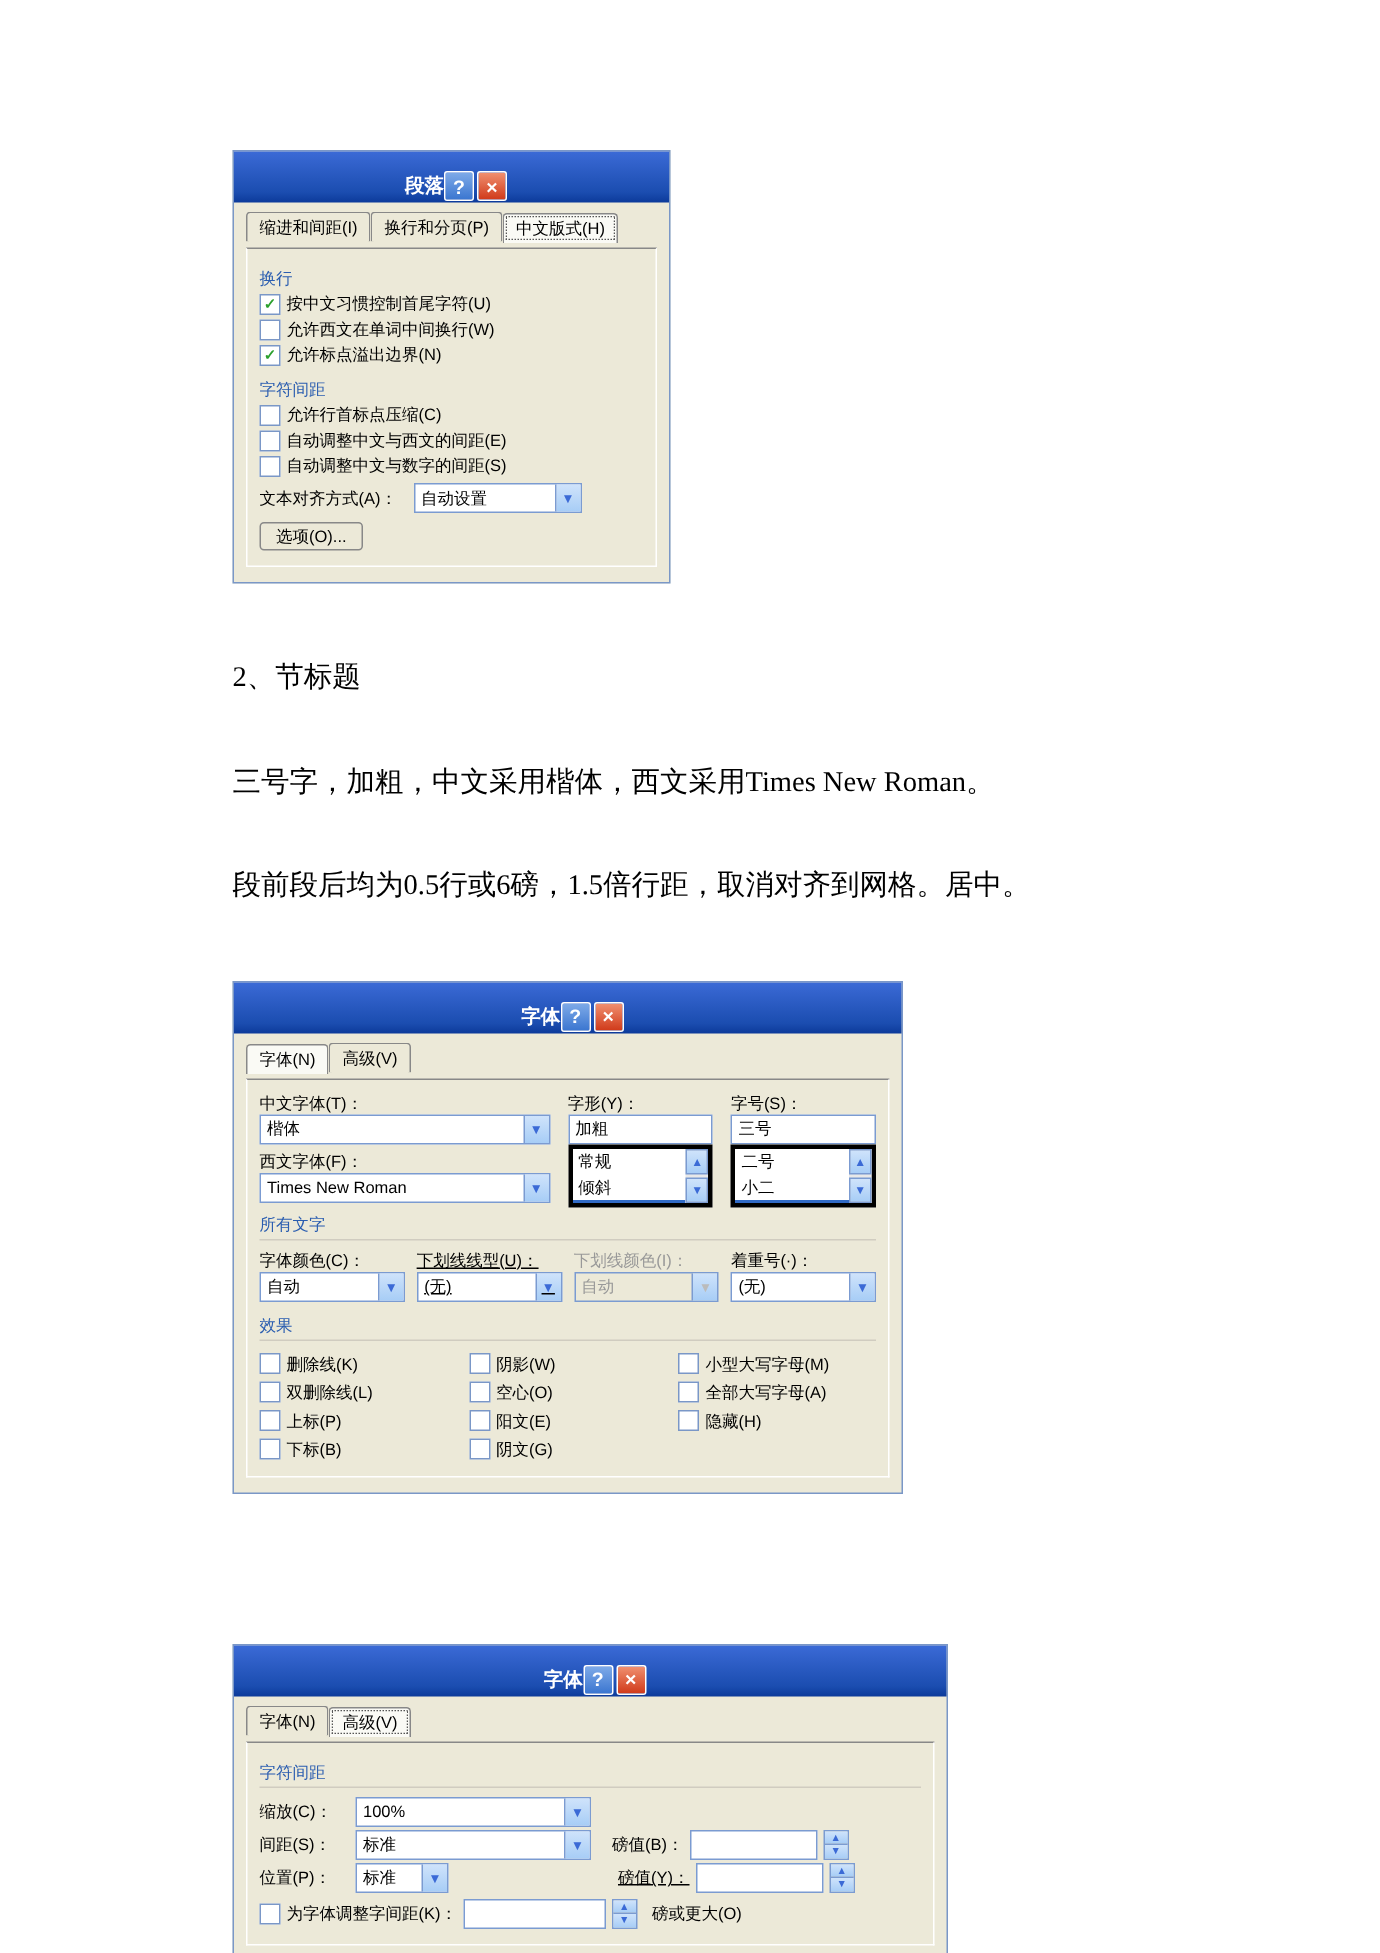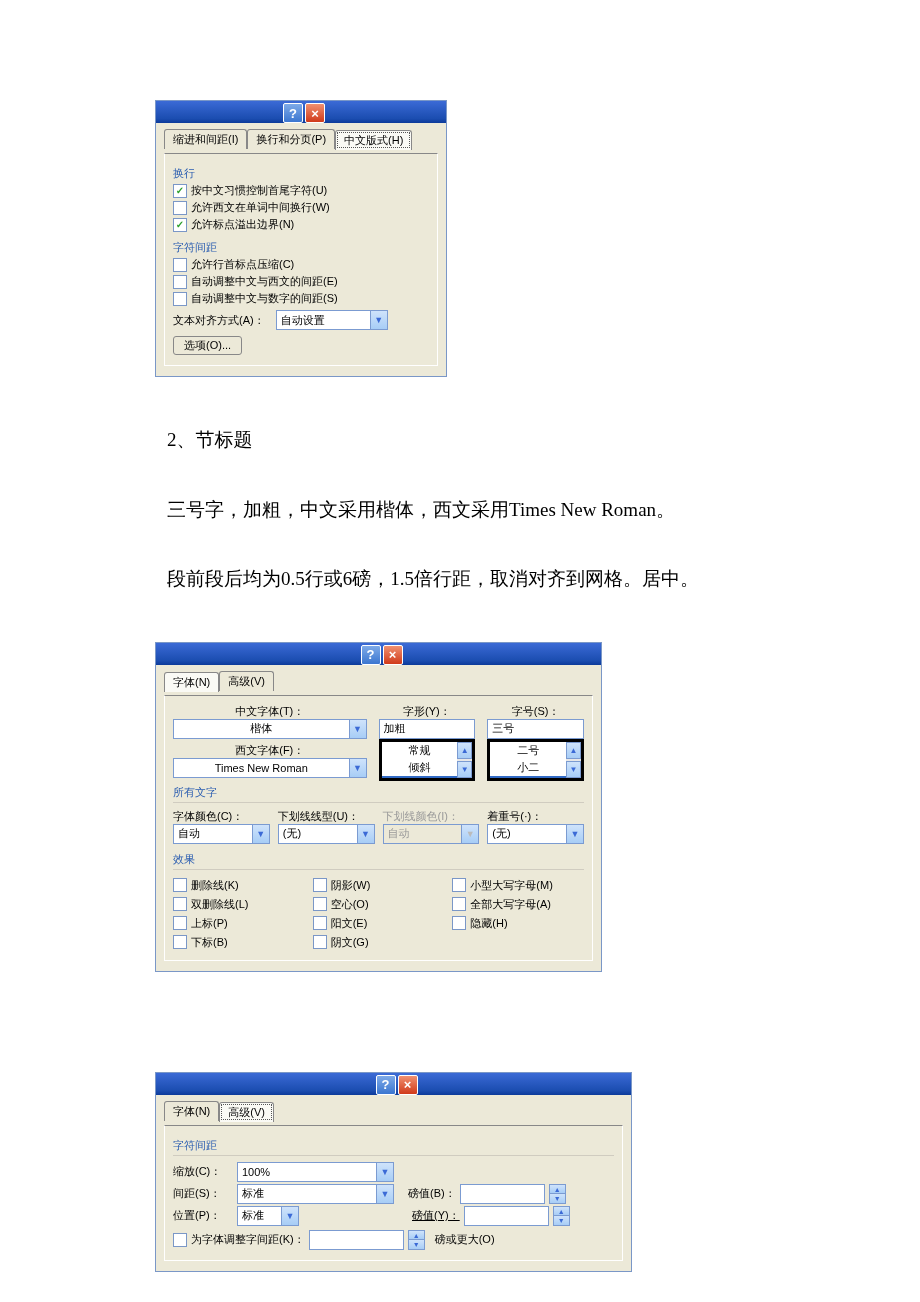--- a/index.html
+++ b/index.html
@@ -18,26 +18,25 @@
     margin-bottom: 40px;
     font-family: "Microsoft Sans Serif", Tahoma, sans-serif;
     font-size: 11px;
     color: #000;
   }
   .titlebar {
     height: 22px;
     background: linear-gradient(to bottom, #3b6ad6 0%, #1b4db0 80%, #0c3a9a 100%);
     display: flex;
     align-items: center;
-    justify-content: flex-end;
-    padding: 0 2px 0 8px;
+    justify-content: center;
+    padding: 12px 2px 0 8px;
     color: #fff;
     font-weight: bold;
     font-size: 13px;
-    flex-direction: column;
   }
   .tb-buttons { display: flex; gap: 2px; }
   .tb-btn {
     width: 18px; height: 18px;
     display: flex; align-items: center; justify-content: center;
     border-radius: 2px; font-weight: bold; font-size: 13px;
     border: 1px solid #fff;
   }
   .tb-help { background: linear-gradient(#7eaae8,#3b76d0); color:#fff; }
   .tb-close { background: linear-gradient(#f09070,#d03a1a); color:#fff; }
@@ -99,21 +98,21 @@
   .sp-up,.sp-down {
     flex:1; background:linear-gradient(#cfe3fb,#a7cdf6); font-size:7px;
     display:flex; align-items:center; justify-content:center; color:#3b6ad6;
   }
   .sp-up { border-bottom:1px solid #7b9bd1; }
   .textfield {
     background:#fff; border:1px solid #7b9bd1; height:18px;
     padding:0 4px; font-size:11px; display:flex; align-items:center;
   }
   .effects-grid { display:grid; grid-template-columns:1fr 1fr 1fr; gap:0 8px; }
-  .body-text { font-size:19px; line-height:2.4; margin:12px 0 24px 12px; font-family:"SimSun",serif; }
+  .body-text { font-size:19px; line-height:2.4; margin:12px 0 24px 0; font-family:"SimSun",serif; }
   .disabled-text { color:#999; }
 </style>
 </head>
 <body>
 
 <div class="page">
 
   <div class="dialog" style="width:290px;">
     <div class="titlebar">
       <span>段落</span>
@@ -181,21 +180,21 @@
         <div class="tb-btn tb-help">?</div>
         <div class="tb-btn tb-close">×</div>
       </div>
     </div>
     <div class="dlg-body">
       <div class="tabs">
         <div class="tab active">字体(N)</div>
         <div class="tab">高级(V)</div>
       </div>
       <div class="panel">
-        <div style="display:flex; gap:12px;text-align:center;">
+        <div style="display:flex; gap:12px;">
           <div style="flex:2;">
             <div class="lbl">中文字体(T)：</div>
             <div class="combo">
               <span class="combo-text">楷体</span>
               <div class="combo-arrow">▼</div>
             </div>
             <div class="lbl" style="margin-top:4px;">西文字体(F)：</div>
             <div class="combo">
               <span class="combo-text">Times New Roman</span>
               <div class="combo-arrow">▼</div>
@@ -242,21 +241,21 @@
         <div class="fieldset-label" style="margin-top:4px;">所有文字</div>
         <hr class="hr-thin">
         <div style="display:flex; gap:8px;">
           <div style="flex:1;">
             <div class="lbl">字体颜色(C)：</div>
             <div class="combo">
                 <span class="combo-text">自动</span>
                 <div class="combo-arrow">▼</div>
               </div>
           </div>
-          <div style="flex:1;">
+          <div style="flex:1;text-decoration:underline;">
             <div class="lbl">下划线线型(U)：</div>
             <div class="combo">
                 <span class="combo-text">(无)</span>
                 <div class="combo-arrow">▼</div>
               </div>
           </div>
           <div style="flex:1;">
             <div class="lbl disabled-text">下划线颜色(I)：</div>
             <div class="combo disabled">
                 <span class="combo-text">自动</span>

